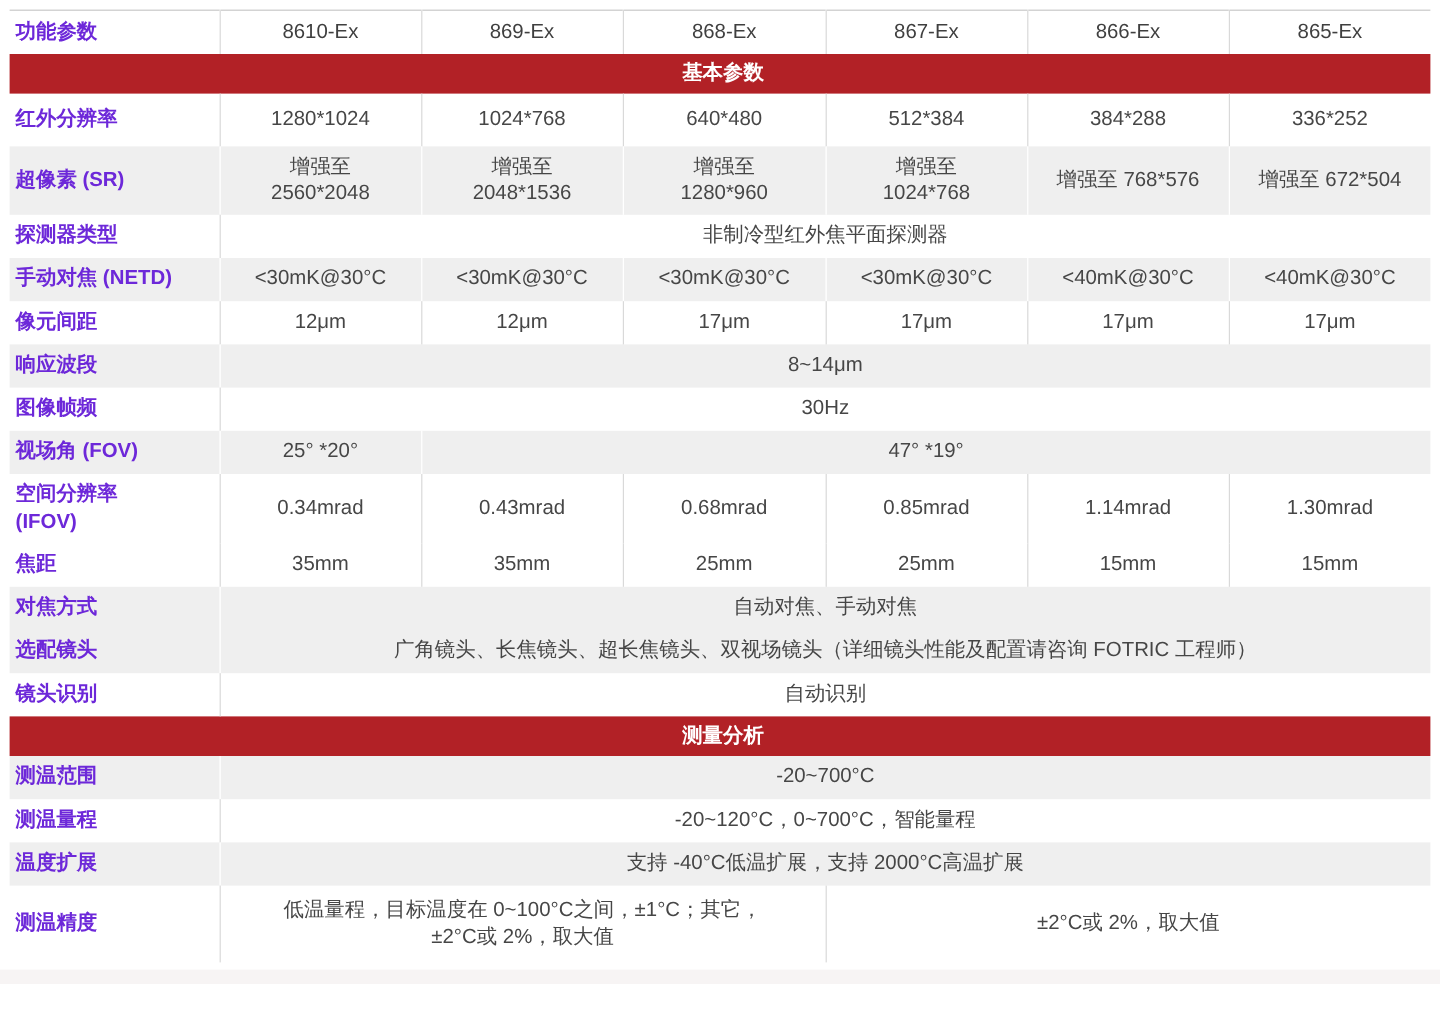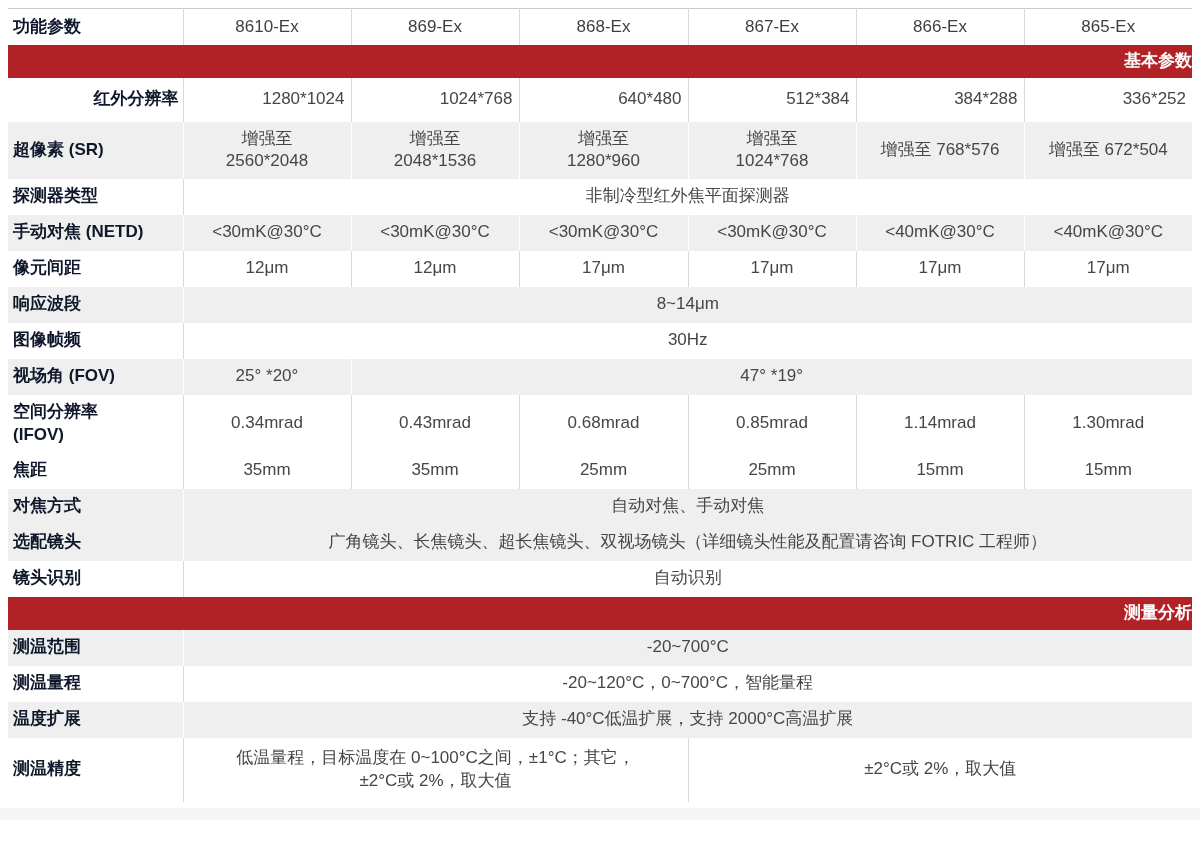--- a/index.html
+++ b/index.html
@@ -18,43 +18,43 @@
     table-layout: fixed;
     border-top: 1px solid #c9c9c9;
     font-size: 17px;
     line-height: 1.32;
   }
   td { vertical-align: middle; }
   .label {
     text-align: left;
     padding: 4px 4px 4px 5px;
     font-weight: bold;
-    color: #0f172a;
+    color: #6d28d9;
     white-space: pre-line;
   }
   .cell {
     text-align: center;
     padding: 4px 6px;
     color: #464646;
     white-space: pre-line;
     border-left: 1px solid #d9d9d9;
   }
   tr.shaded td { background: #efefef; }
   tr.shaded .cell { border-left-color: #ffffff; }
   tr.header-row td { height: 36px; }
   tr.header-row .cell { color: #3f3f3f; margin-left: 36px; }
   tr.section-row td {
     height: 33px;
     background: #b22126;
     color: #ffffff;
     font-weight: bold;
-    text-align: right;
+    text-align: center;
     padding: 0 0 0 5px;
   }
-  tr.h44 td { height: 44px; text-align: right; }
+  tr.h44 td { height: 44px; }
   tr.h36 td { height: 36px; }
   tr.h57 td { height: 57px; }
   tr.h58 td { height: 58px; }
   tr.h64 td { height: 64px; }
   .bottom-strip {
     margin-top: 6px;
     width: 1200px;
     height: 12px;
     background: #f7f4f4;
   }

